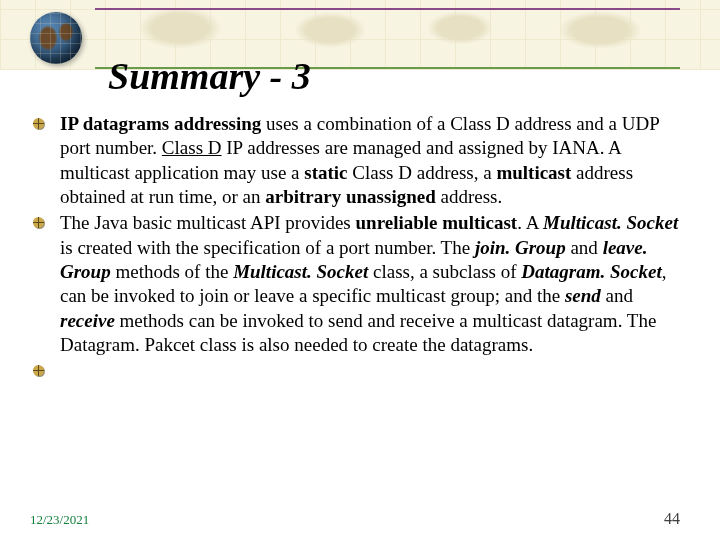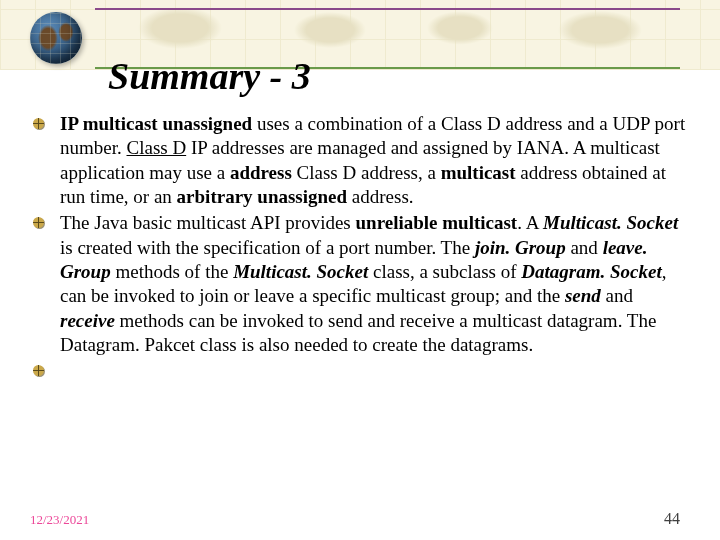--- a/index.html
+++ b/index.html
@@ -86,21 +86,21 @@
     position: absolute;
     left: 0; top: 5px;
     width: 14px; height: 14px;
   }
   .bullet-icon svg { display: block; }
   .footer-date {
     position: absolute;
     left: 30px;
     bottom: 12px;
     font-size: 13px;
-    color: #ec4899;
+    color: #15803d;
   }
   .footer-page {
     position: absolute;
     right: 40px;
     bottom: 12px;
     font-size: 16px;
     color: #404040;
   }
   b { font-weight: bold; }
   i { }
@@ -119,21 +119,21 @@
 <div class="title">Summary - 3</div>
 
 <div class="content" id="bullets">
     <div class="bullet-item"><span class="bullet-icon">
 <svg viewBox="0 0 14 14" width="14" height="14">
   <circle cx="7.5" cy="7.5" r="5.5" fill="#5a4a1a" opacity="0.6"></circle>
   <circle cx="6.5" cy="6.5" r="5.5" fill="#caa84a"></circle>
   <line x1="1" y1="6.5" x2="12" y2="6.5" stroke="#5a4a1a" stroke-width="1"></line>
   <line x1="6.5" y1="1" x2="6.5" y2="12" stroke="#5a4a1a" stroke-width="1"></line>
 </svg>
-      </span><span><b>IP multicast unassigned</b> uses a combination of a Class D address and a UDP port number. <u>Class D</u> IP addresses are managed and assigned by IANA.  A multicast application may use a <b>address</b> Class D address, a <b>multicast</b> address obtained at run time, or an <b>arbitrary unassigned</b> address.</span></div>
+      </span><span><b>IP datagrams addressing</b> uses a combination of a Class D address and a UDP port number. <u>Class D</u> IP addresses are managed and assigned by IANA.  A multicast application may use a <b>static</b> Class D address, a <b>multicast</b> address obtained at run time, or an <b>arbitrary unassigned</b> address.</span></div>
     <div class="bullet-item"><span class="bullet-icon">
 <svg viewBox="0 0 14 14" width="14" height="14">
   <circle cx="7.5" cy="7.5" r="5.5" fill="#5a4a1a" opacity="0.6"></circle>
   <circle cx="6.5" cy="6.5" r="5.5" fill="#caa84a"></circle>
   <line x1="1" y1="6.5" x2="12" y2="6.5" stroke="#5a4a1a" stroke-width="1"></line>
   <line x1="6.5" y1="1" x2="6.5" y2="12" stroke="#5a4a1a" stroke-width="1"></line>
 </svg>
       </span><span>The Java basic multicast API provides <b>unreliable multicast</b>.  A <b><i>Multicast. Socket</i></b> is created with the specification of a port number.  The <b><i>join. Group</i></b> and <b><i>leave. Group</i></b> methods of the <b><i>Multicast. Socket</i></b> class, a subclass of <b><i>Datagram. Socket</i></b>, can be invoked to join or leave a specific multicast group; and the <b><i>send</i></b> and <b><i>receive</i></b> methods can be invoked to send and receive a multicast datagram.  The Datagram. Pakcet class is also needed to create the datagrams.</span></div>
     <div class="bullet-item"><span class="bullet-icon">
 <svg viewBox="0 0 14 14" width="14" height="14">

